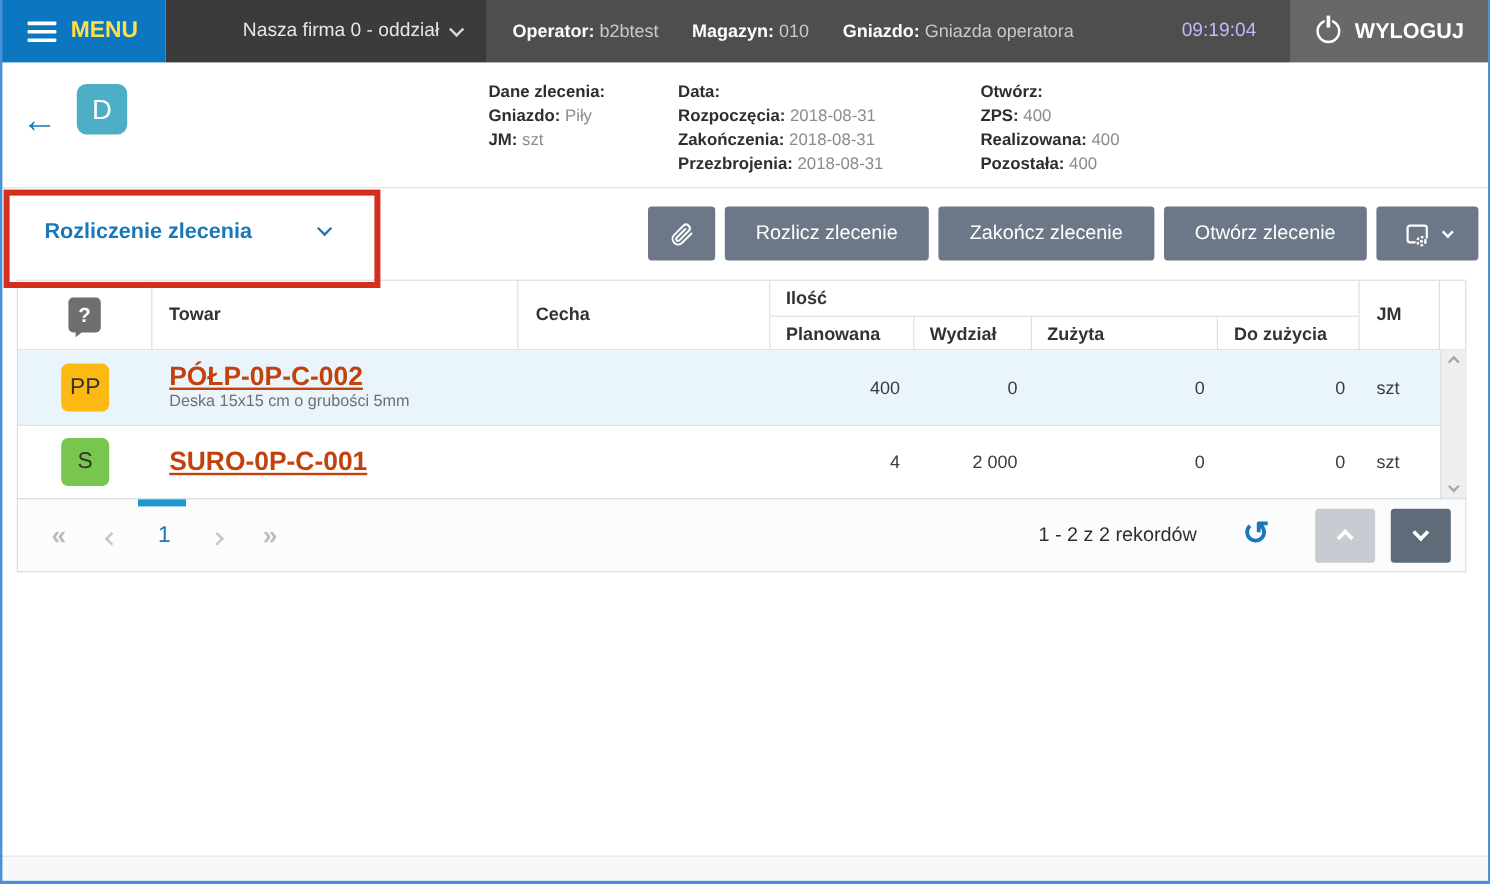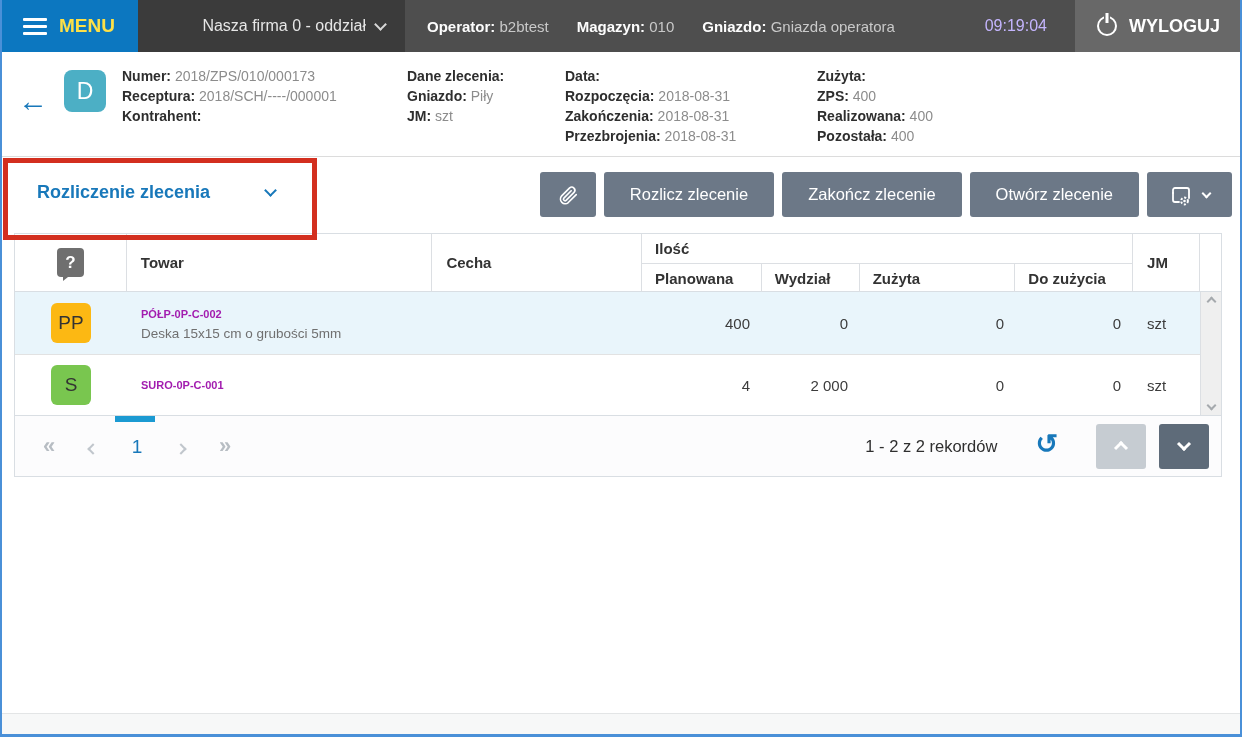--- a/index.html
+++ b/index.html
@@ -110,21 +110,21 @@
   .trow.r1 { height:60px; background:#ffffff; border-bottom:none; }
   .cell { display:flex; align-items:center; }
   .cell.icon { width:112px; justify-content:center; }
   .cell.towar { width:306px; display:block; padding-left:14px; }
   .cell.cecha { width:210px; }
   .cell.num { font-size:15px; color:#3c3c3c; justify-content:flex-end; padding-right:13px; }
   .cell.n1 { width:120px; } .cell.n2 { width:98px; } .cell.n3 { width:156px; } .cell.n4 { width:117px; }
   .cell.jm { width:67px; padding-left:13px; font-size:15px; color:#3c3c3c; }
   .pbadge { width:40px; height:40px; border-radius:6px; display:flex; align-items:center;
     justify-content:center; font-size:19px; color:#333; }
-  .pname { font-size:11px; font-weight:bold; color:#a21caf; line-height:22px; }
+  .pname { font-size:22px; font-weight:bold; color:#c2410c; line-height:22px;text-decoration:underline; }
   .pdesc { font-size:13.5px; color:#707070; line-height:18px; }
   .scrollbar { position:absolute; right:0; top:0; bottom:0; width:21px; background:#efefef;
     border-left:1px solid #dcdfe3; display:flex; flex-direction:column;
     justify-content:space-between; align-items:center; padding:6px 0; }
   .sb-arrow { color:#a5a9ad; width:7px; height:7px; border-right:2px solid #a5a9ad; border-bottom:2px solid #a5a9ad; }
   .sb-arrow.up { transform:rotate(-135deg); }
   .sb-arrow.down { transform:rotate(45deg); }
 
   
   .grid-footer { position:absolute; left:14px; top:415px; width:1208px; height:62px; z-index:9;
@@ -177,38 +177,33 @@
   </div>
   <div class="logout-btn">
     <span class="power-icon"></span>
     <span>WYLOGUJ</span>
   </div>
 </div>
 
 <div class="order-header">
   <span class="back-arrow">←</span>
   <span class="type-badge">D</span>
-  <div class="oh-col c1">
-    <div><b>Numer:</b> <span>2018/ZPS/010/000173</span></div>
-    <div><b>Receptura:</b> <span>2018/SCH/----/000001</span></div>
-    <div><b>Kontrahent:</b> <span></span></div>
-  </div>
   <div class="oh-col c2">
     <div><b>Dane zlecenia:</b></div>
     <div><b>Gniazdo:</b> <span>Piły</span></div>
     <div><b>JM:</b> <span>szt</span></div>
   </div>
   <div class="oh-col c3">
     <div><b>Data:</b></div>
     <div><b>Rozpoczęcia:</b> <span>2018-08-31</span></div>
     <div><b>Zakończenia:</b> <span>2018-08-31</span></div>
     <div><b>Przezbrojenia:</b> <span>2018-08-31</span></div>
   </div>
   <div class="oh-col c4">
-    <div><b>Zużyta:</b></div>
+    <div><b>Otwórz:</b></div>
     <div><b>ZPS:</b> <span>400</span></div>
     <div><b>Realizowana:</b> <span>400</span></div>
     <div><b>Pozostała:</b> <span>400</span></div>
   </div>
 </div>
 
 <div class="toolbar">
   <div class="view-selector">
     <span>Rozliczenie zlecenia</span>
     <span class="chev"></span>

